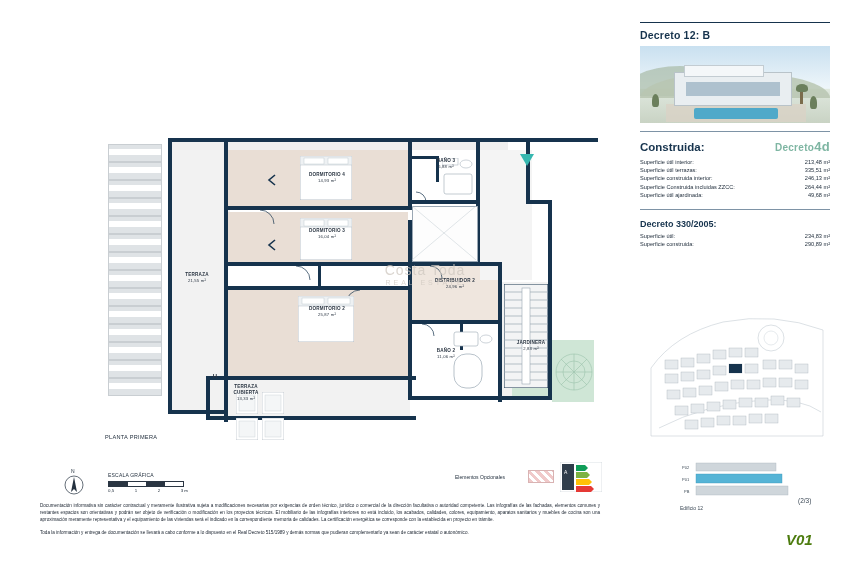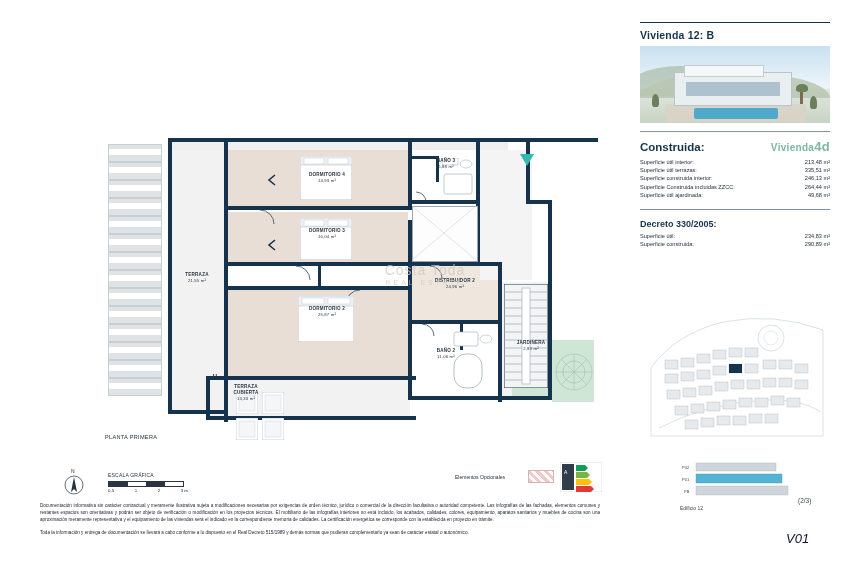--- a/index.html
+++ b/index.html
@@ -51,21 +51,21 @@
   table.surf td.val{text-align:right;white-space:nowrap;}
   .sec-sub{font-size:9px;font-weight:bold;color:#16334d;margin:9px 0 3px 0;}
 
   
   .plot-map{position:absolute;left:645px;top:308px;width:185px;height:135px;}
   .plot-map svg{display:block;}
 
   
   .sect-box{position:absolute;left:680px;top:460px;width:112px;height:42px;}
   .sect-label{position:absolute;left:680px;top:505px;font-size:5px;color:#3d4a57;}
-  .v-code{position:absolute;left:786px;top:531px;font-size:13px;font-style:italic;color:#0f172a;}
+  .v-code{position:absolute;left:786px;top:531px;font-size:15px;font-style:italic;color:#4d7c0f;font-weight:bold;}
   .page-no{position:absolute;left:798px;top:497px;font-size:6.5px;color:#3d4a57;}
 
   
   .plan-wrap{position:absolute;left:60px;top:100px;width:560px;height:330px;}
   .wall{position:absolute;background:#16334d;}
   .room{position:absolute;background:#e9ded5;}
   .room.light{background:#efe6de;}
   .room.white{background:#ffffff;}
   .terr{position:absolute;background:#f2f2f2;}
   .green{position:absolute;background:#cfe6d6;}
@@ -100,21 +100,21 @@
   .watermark .sub{font-size:7px;letter-spacing:3px;margin-top:1px;}
 </style>
 </head>
 <body>
 
 <div class="sheet">
 
   <div class="right-col">
 
     <div class="rule"></div>
-    <div class="building-title">Vivienda 12: B</div>
+    <div class="building-title">Decreto 12: B</div>
 
     <div class="render-box">
       <div class="render-sky"></div>
       <div class="render-hill2"></div>
       <div class="render-hill"></div>
       <div class="render-deck"></div>
       <div class="render-house"></div>
       <div class="render-house2"></div>
       <div class="render-glass"></div>
       <div class="render-pool"></div>
@@ -122,21 +122,21 @@
       <div class="render-tree" style="left:170px;top:50px;"></div>
       <div class="render-palm" style="left:160px;top:42px;"></div>
       <div class="render-tree" style="left:156px;top:38px;width:12px;height:8px;"></div>
     </div>
 
     <div style="margin-top:8px;" class="rule thin"></div>
 
     <div class="sec-title">
       <span>Construida:</span>
       <span class="badge">
-        <span>Vivienda</span><b>4d</b>
+        <span>Decreto</span><b>4d</b>
       </span>
     </div>
 
     <table class="surf">
       <tbody>
           <tr>
         <td>Superficie útil interior:</td>
         <td class="val">213,48 m²</td>
       </tr>
       <tr>

